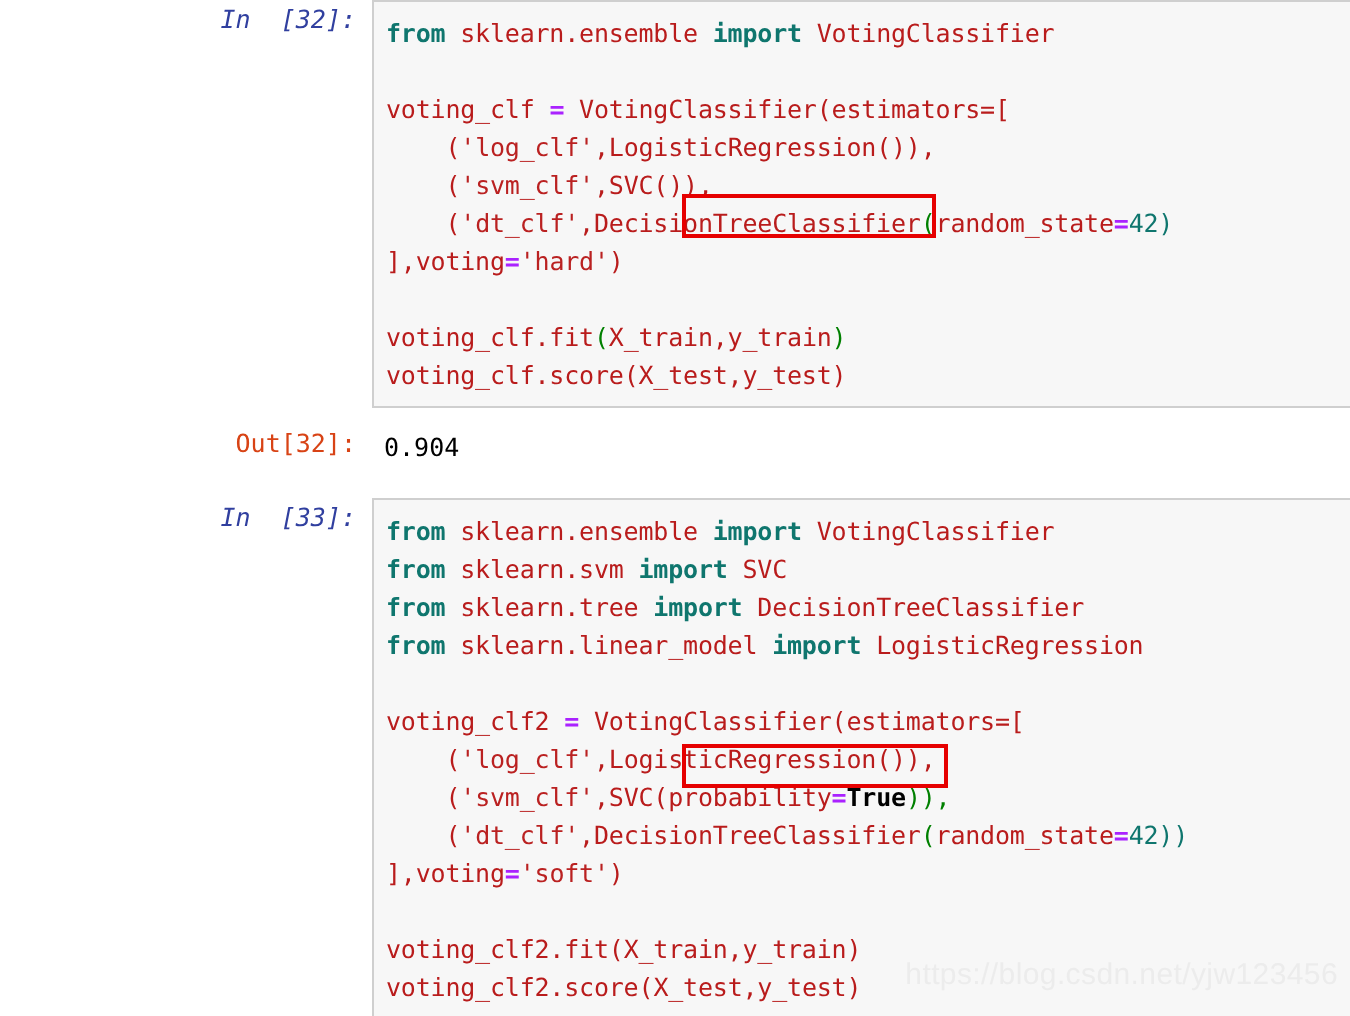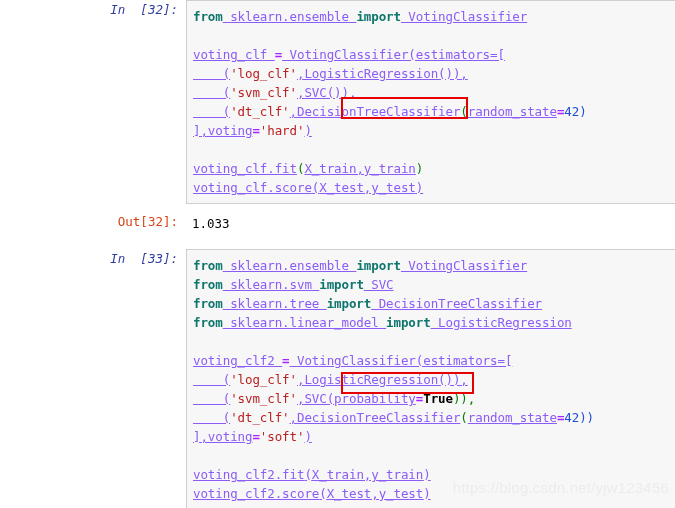--- a/index.html
+++ b/index.html
@@ -76,22 +76,22 @@
     line-height: 19px;
     color: #000000;
     white-space: pre;
   }
 
   
   .k   { color: #0f766e; font-weight: bold; }   
   .kc  { color: #000000; font-weight: bold; }   
   .op  { color: #AA22FF; font-weight: bold; }   
   .s   { color: #BA2121; }                      
-  .n   { color: #1d4ed8; }                      
-  .nm  { color: #8b5cf6; text-decoration: underline; }                      
+  .n   { color: #0f766e; }                      
+  .nm  { color: #b91c1c; }                      
   .p   { color: #008000; }                      
 
   
   .gap-sm { height: 8px; }
   .gap-md { height: 14px; }
 
   
   .redbox {
     position: absolute;
     border: 2px solid #e60000;
@@ -134,21 +134,21 @@
 <span class="nm">voting_clf.fit</span><span class="p">(</span><span class="nm">X_train,y_train</span><span class="p">)</span>
 <span class="nm">voting_clf.score</span><span class="nm">(</span><span class="nm">X_test,y_test</span><span class="nm">)</span></pre>
     </div>
   </div>
 
   <div class="gap-sm"></div>
 
   <div class="cell-row">
     <div class="prompt prompt-out">Out[32]:</div>
     <div class="output-area">
-      <pre class="output-text">1.033</pre>
+      <pre class="output-text">0.904</pre>
     </div>
   </div>
 
   <div class="gap-md"></div>
 
   <div class="cell-row">
     <div class="prompt prompt-in">In  [33]:</div>
     <div class="input-area">
       <pre class="code"><span class="k">from</span><span class="nm"> sklearn.ensemble </span><span class="k">import</span><span class="nm"> VotingClassifier</span>
 <span class="k">from</span><span class="nm"> sklearn.svm </span><span class="k">import</span><span class="nm"> SVC</span>

